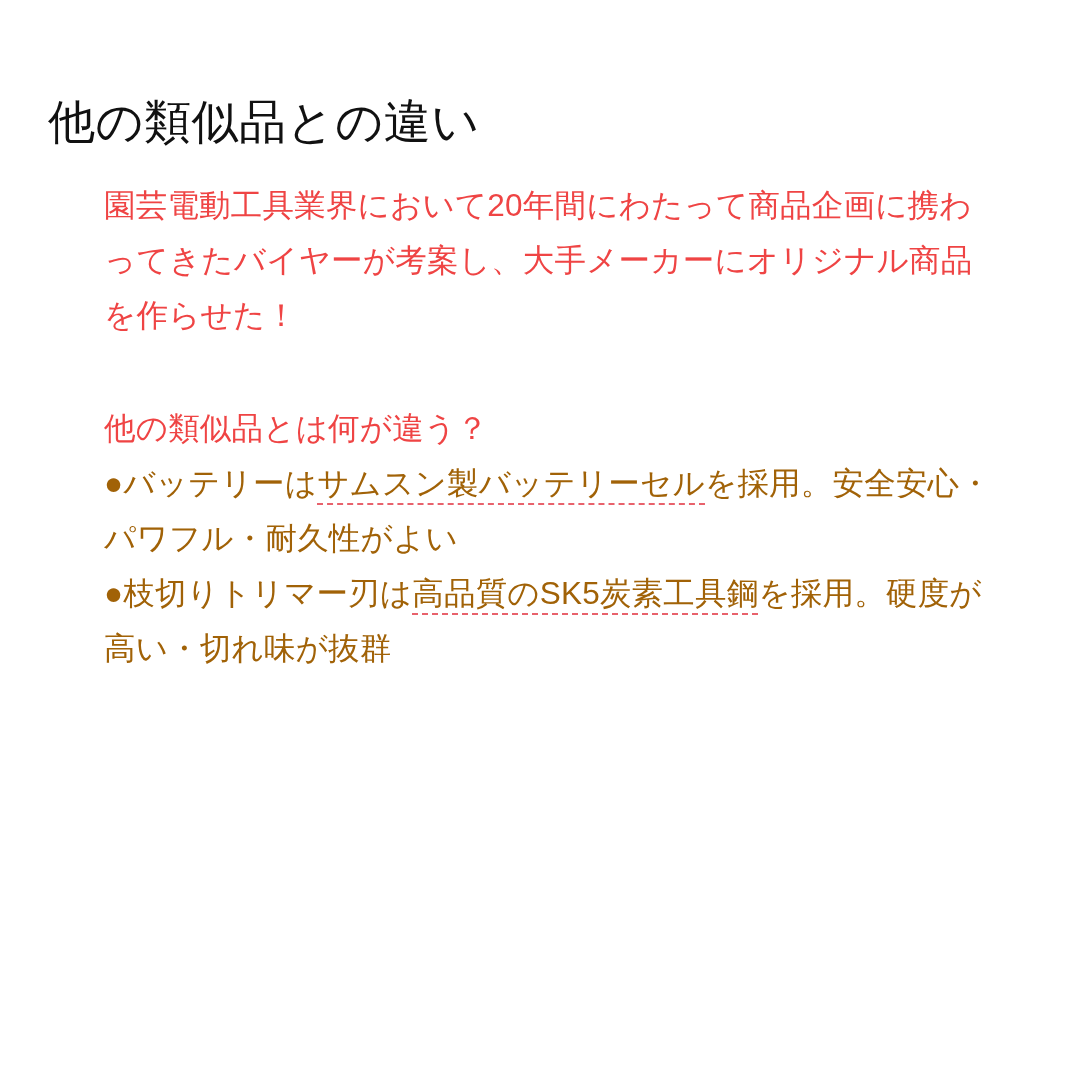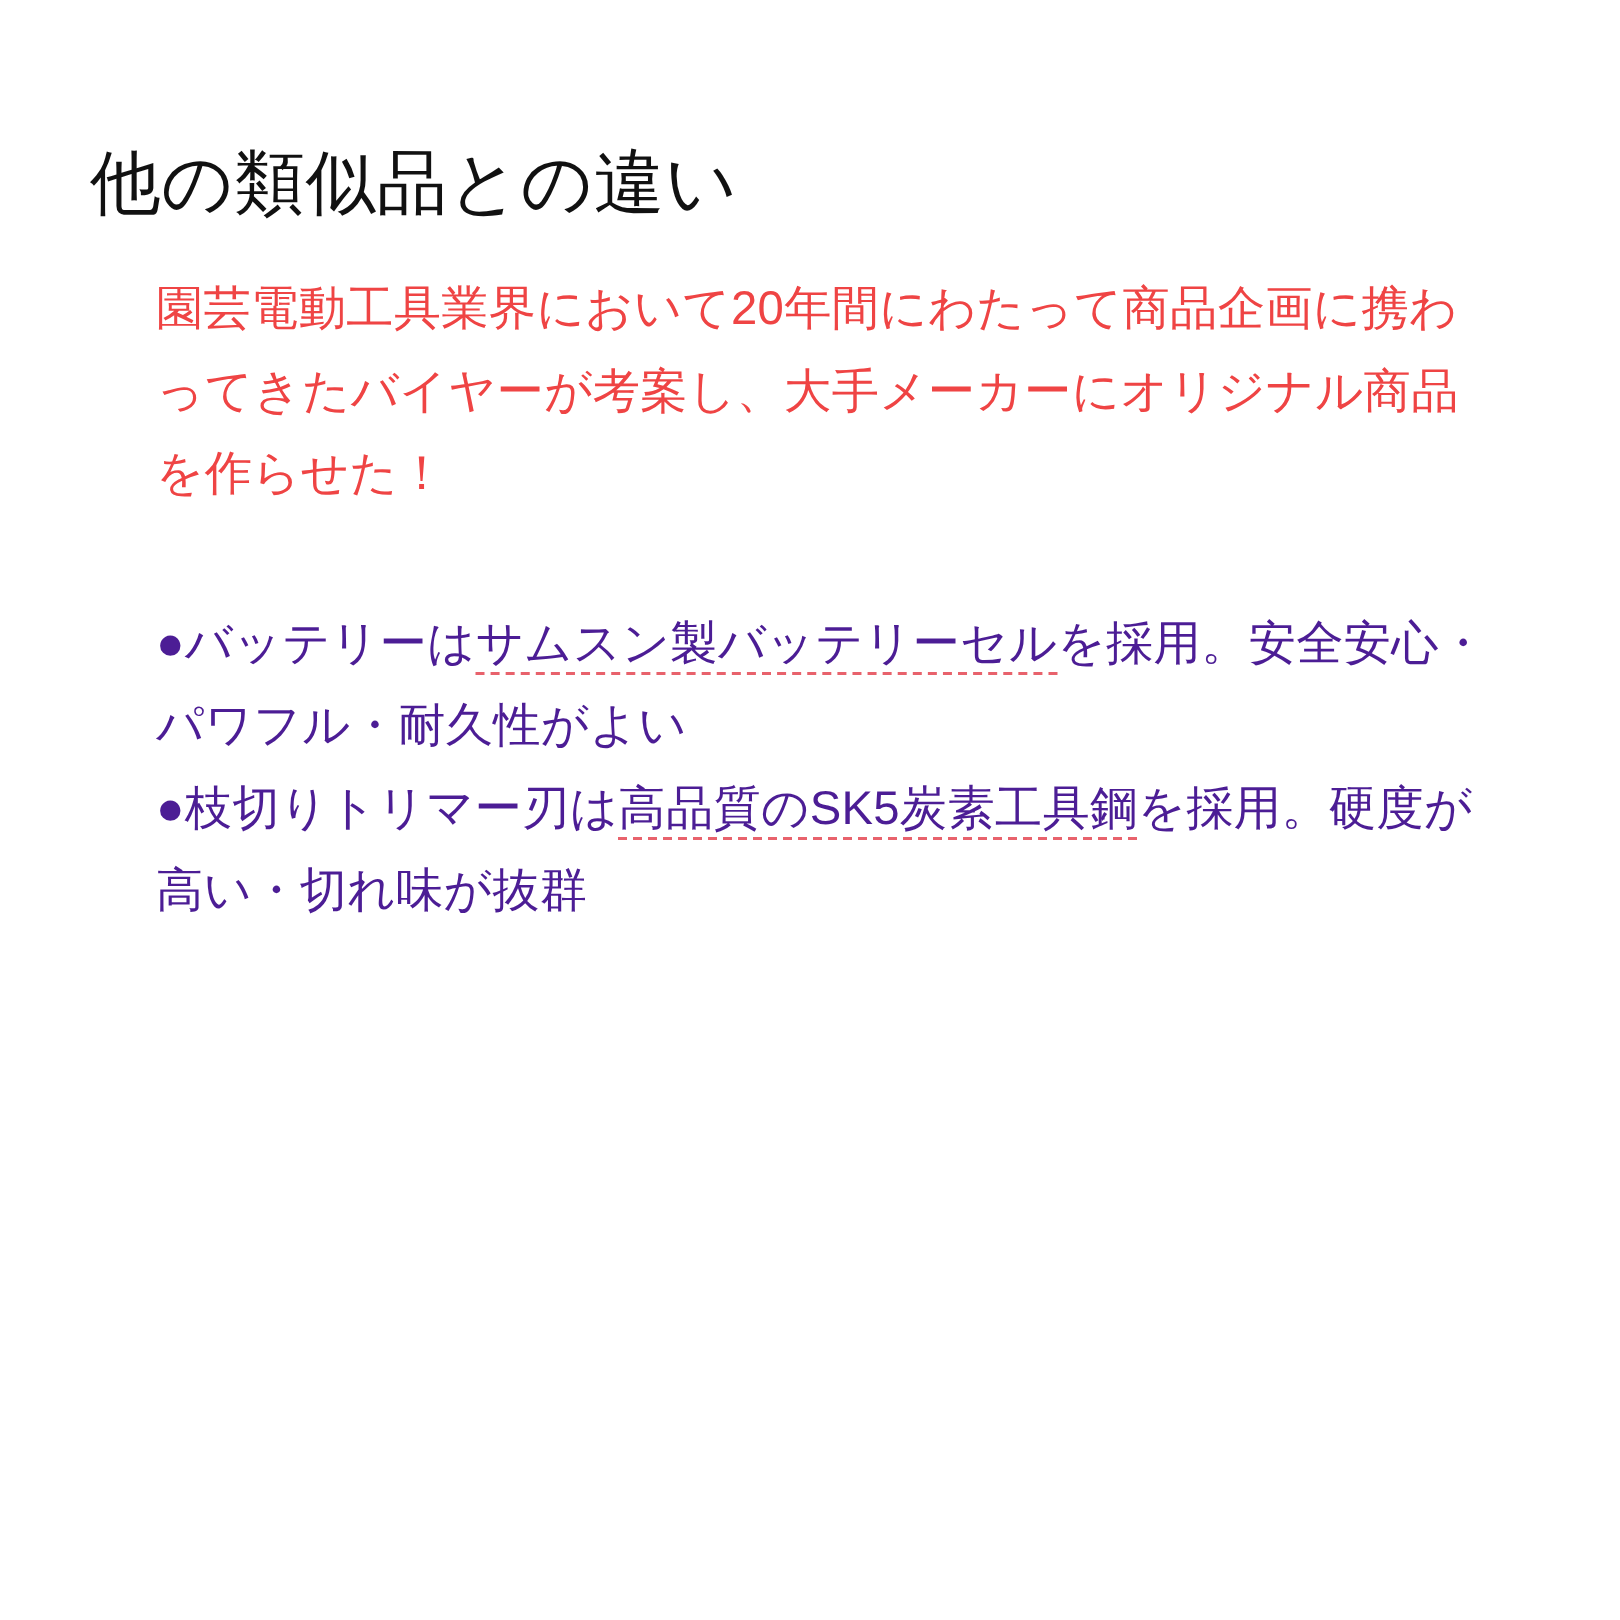--- a/index.html
+++ b/index.html
@@ -16,21 +16,21 @@
   }
   .page {
     position: relative;
     width: 1080px;
     height: 1080px;
     background: #ffffff;
     box-sizing: border-box;
   }
   .heading {
     position: absolute;
-    left: 60px;
+    left: 48px;
     top: 60px;
     font-size: 47px;
     line-height: 1.3;
     letter-spacing: 0.5px;
     color: #111111;
     font-weight: 400;
     white-space: nowrap;
   }
   .body-block {
     position: absolute;
@@ -56,21 +56,21 @@
   }
   .bullets {
     list-style: none;
     margin: 0;
     padding: 0;
   }
   .bullets li {
     font-size: 31.5px;
     line-height: 55px;
     letter-spacing: 0.2px;
-    color: #4c1d95;
+    color: #a16207;
     margin: 0;
     padding: 0;
     width: 890px;
   }
   .hl {
     border-bottom: 2px dashed #e8626c;
     padding-bottom: 2px;
   }
 </style>
 </head>
@@ -79,20 +79,21 @@
 <div class="page">
 
   <h1 class="heading">他の類似品との違い</h1>
 
   <div class="body-block">
 
     <p class="para intro">園芸電動工具業界において20年間にわたって商品企画に携わってきたバイヤーが考案し、大手メーカーにオリジナル商品を作らせた！</p>
 
     <div class="spacer"></div>
 
+    <p class="para question">他の類似品とは何が違う？</p>
 
     <ul class="bullets">
       <li><span>●</span><span>バッテリーは</span><span class="hl">サムスン製バッテリーセル</span><span>を採用。安全安心・パワフル・耐久性がよい</span></li>
       <li><span>●</span><span>枝切りトリマー刃は</span><span class="hl">高品質のSK5炭素工具鋼</span><span>を採用。硬度が高い・切れ味が抜群</span></li>
     </ul>
 
   </div>
 </div>
 
 </body></html>

